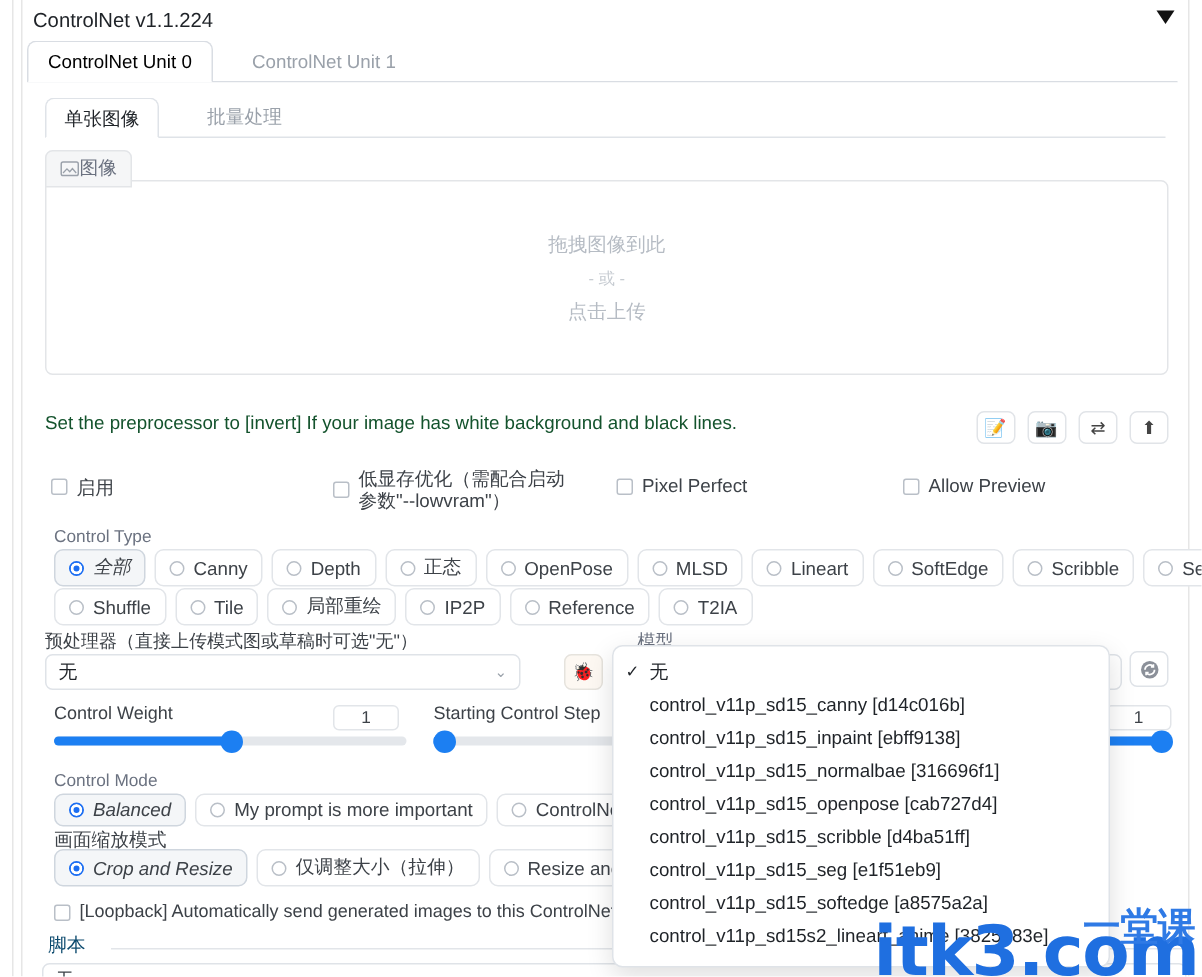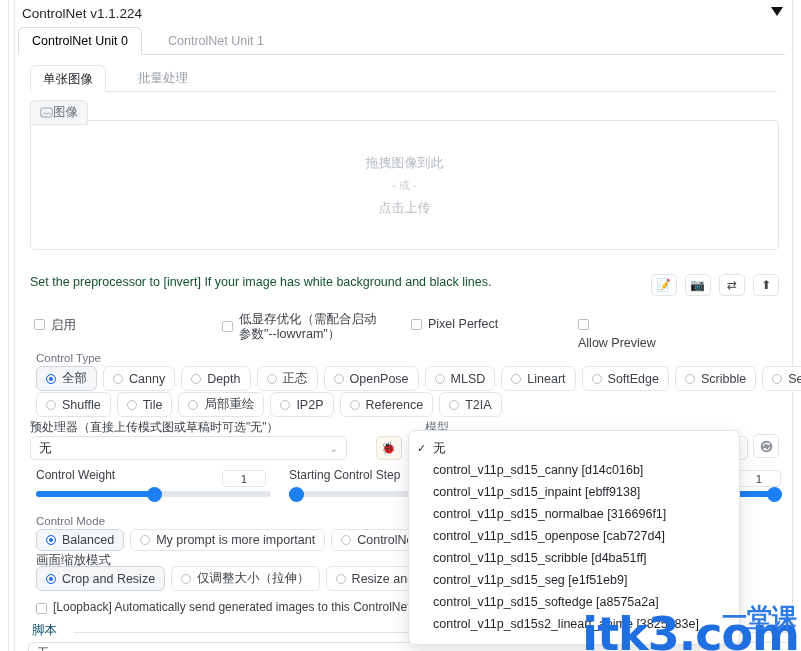--- a/index.html
+++ b/index.html
@@ -103,21 +103,21 @@
   .sec-label { position:absolute; font-size:11.5px; color:#6b7280; }
 
   
   .pill-row { position:absolute; display:flex; gap:6px; flex-wrap:nowrap; }
   .pill {
     display:flex; align-items:center; gap:6px;
     border:1px solid #e2e5e9; border-radius:6px;
     padding:3px 9px; font-size:12.5px; color:#3d4248;
     background:#fff; white-space:nowrap; cursor:pointer;
   }
-  .pill.sel { border-color:#cfd6de; background:#f4f6f8; }
+  .pill.sel { border-color:#cfd6de; background:#f4f6f8;font-style:italic; }
   .rdo { width:10px;height:10px;border:1px solid #b9bfc7;border-radius:50%;background:#fff;flex:none;position:relative; }
   .rdo.on { border-color:#1c6ef2; background:#1c6ef2; box-shadow: inset 0 0 0 2px #fff; }
 
   
   .pp-label { position:absolute; left:30px; top:419px; font-size:12px; color:#3d4248; }
   .pp-select {
     position:absolute; left:30px; top:436px; width:317px; height:24px;
     border:1px solid #dfe3e8; border-radius:5px; background:#fff;
     display:flex; align-items:center; padding:0 8px; font-size:12.5px; cursor:pointer;
   }
@@ -239,21 +239,21 @@
       <span>启用</span>
     </div>
     <div class="cb" style="left:192px; top:0px; width:160px; line-height:15px;">
       <span class="box" style="margin-top:9px;"></span>
       <span>低显存优化（需配合启动参数"--lowvram"）</span>
     </div>
     <div class="cb" style="left:381px; top:5px;">
       <span class="box"></span>
       <span>Pixel Perfect</span>
     </div>
-    <div class="cb" style="left:548px; top:5px;flex-direction:column;">
+    <div class="cb" style="left:572px; top:5px;">
       <span class="box"></span>
       <span>Allow Preview</span>
     </div>
   </div>
 
   <div class="sec-label" style="left:36px; top:352px;">Control Type</div>
   <div class="pill-row" id="ct-row1" style="left:36px; top:366px;">
       <div class="pill sel">
         <span class="rdo on"></span>
         <span>全部</span>

